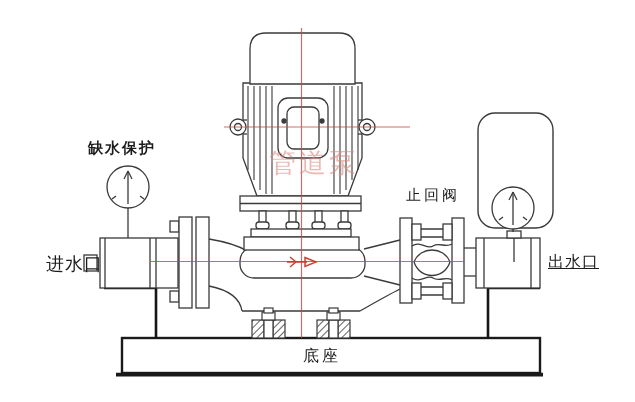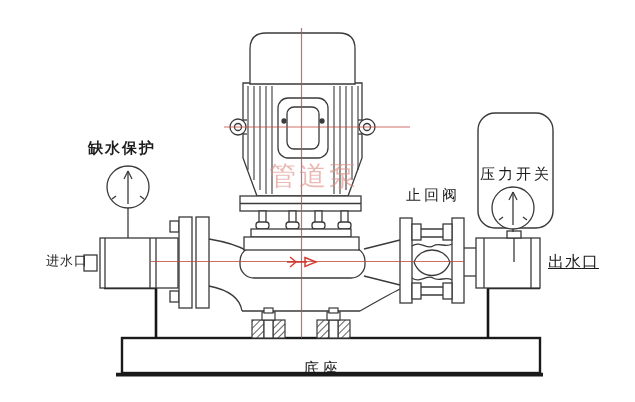--- a/index.html
+++ b/index.html
@@ -11,27 +11,27 @@
     overflow:hidden;
   }
   #linework{position:absolute;left:0;top:0;}
   .lbl{
     position:absolute;
     color:#1c1c1c;
     white-space:nowrap;
     line-height:1.1;
   }
   #lbl-protection{left:88px;top:140px;font-size:15px;font-weight:bold;letter-spacing:2px;}
-  #lbl-inlet{left:46px;top:254px;font-size:13px;letter-spacing:1px;}
+  #lbl-inlet{left:46px;top:254px;font-size:18px;letter-spacing:1px;}
   #lbl-outlet{left:548px;top:253px;font-size:16px;letter-spacing:1px;text-decoration:underline;}
   #lbl-checkvalve{left:406px;top:189px;font-size:15px;letter-spacing:3px;font-family:Liberation Mono, monospace;}
   #lbl-pressw{left:480px;top:166px;font-size:15px;letter-spacing:3px;}
-  #lbl-base{left:303px;top:347px;font-size:16px;letter-spacing:3px;margin-top:13px;}
+  #lbl-base{left:303px;top:347px;font-size:16px;letter-spacing:3px;}
   #lbl-watermark{
-    left:269px;top:161px;
+    left:269px;top:148px;
     font-size:27px;letter-spacing:3px;
     color:#dc8f86;opacity:0.62;
   }
 </style>
 </head>
 <body>
 
 <div id="stage">
 
   <svg id="linework" width="635" height="402" viewBox="0 0 635 402">
@@ -211,16 +211,15 @@
   <div class="lbl" id="lbl-watermark">管道泵</div>
 
   <div class="lbl" id="lbl-protection">缺水保护</div>
 
   <div class="lbl" id="lbl-inlet">进水口</div>
 
   <div class="lbl" id="lbl-outlet">出水口</div>
 
   <div class="lbl" id="lbl-checkvalve">止回阀</div>
 
-  <div class="lbl" id="lbl-pressw">压力开关</div>
 
   <div class="lbl" id="lbl-base">底座</div>
 </div>
 
 </body></html>

